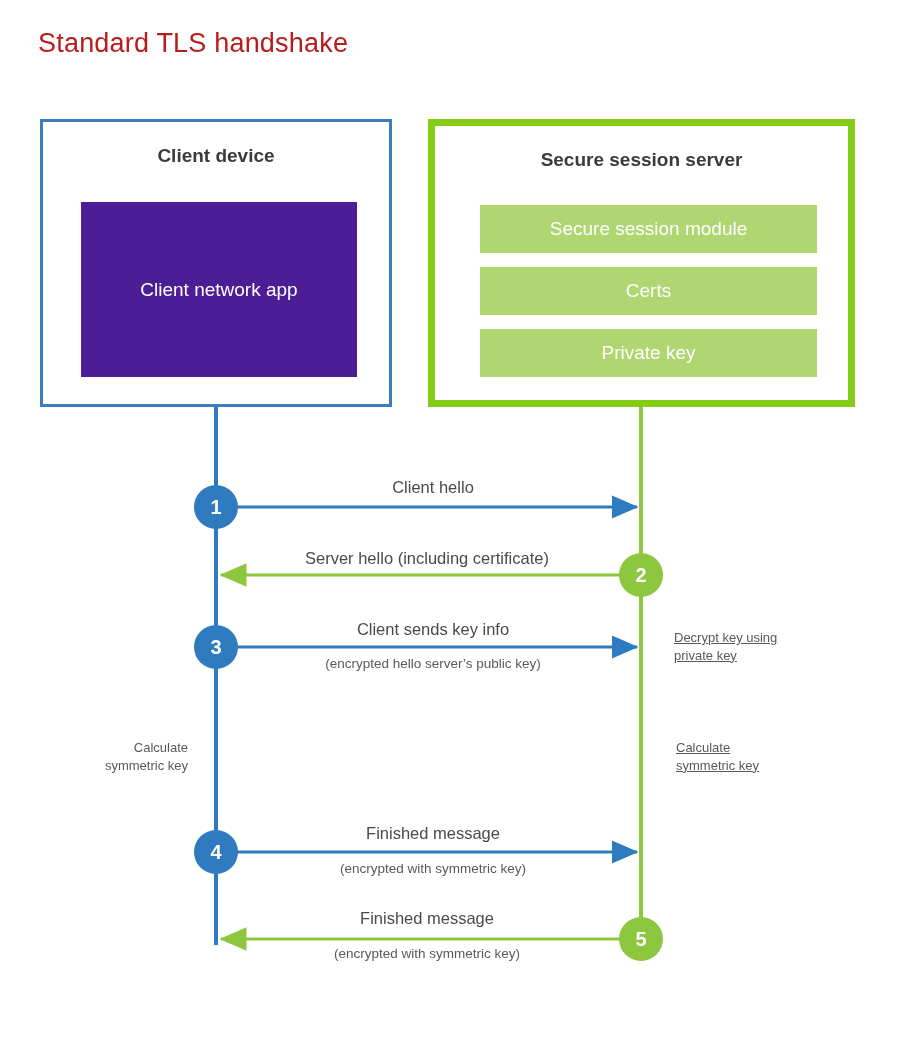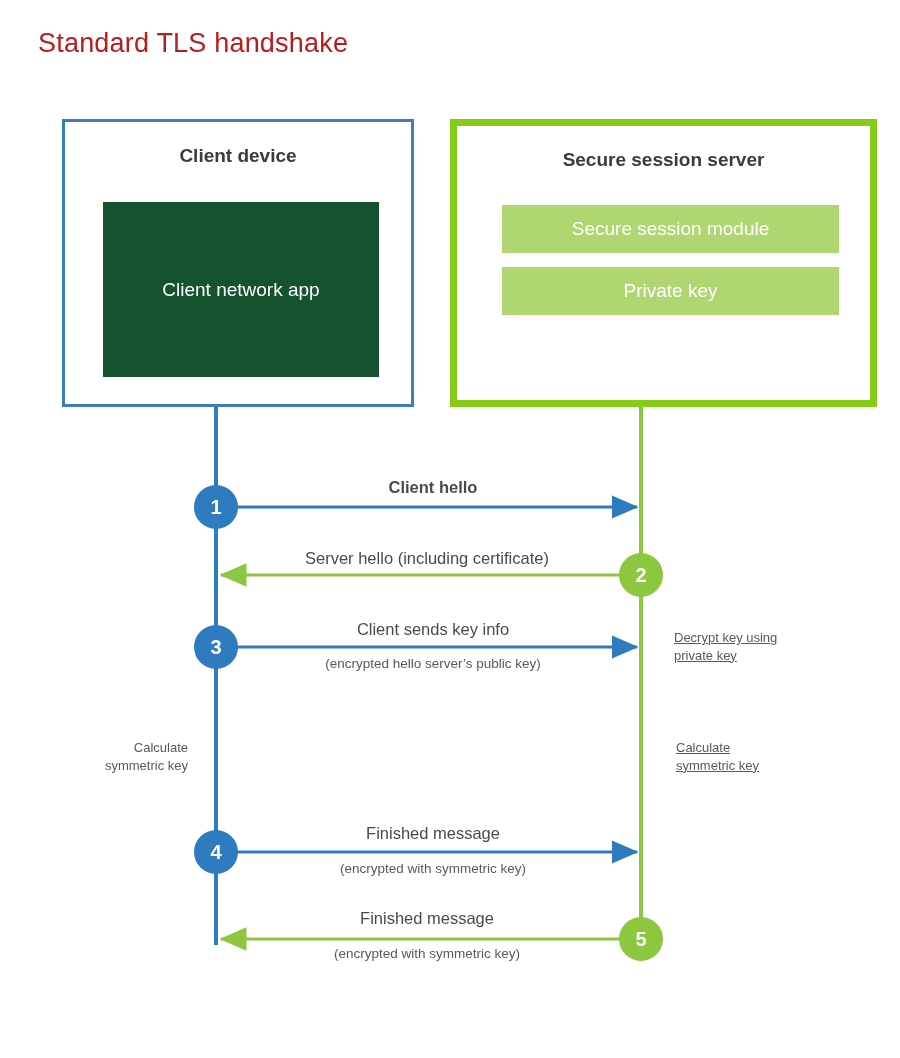--- a/index.html
+++ b/index.html
@@ -29,21 +29,20 @@
     color: #b91c1c;
     letter-spacing: 0.2px;
     white-space: nowrap;
   }
 
   
   .party-box {
     position: absolute;
     background: #ffffff;
     box-sizing: border-box;
-    margin-left: 22px;
   }
   .party-box.client {
     left: 40px;
     top: 119px;
     width: 352px;
     height: 288px;
     border: 3px solid #3b7dbf;
   }
   .party-box.server {
     left: 428px;
@@ -61,21 +60,21 @@
     font-size: 19px;
     font-weight: bold;
     color: #3b3b3b;
   }
   .client-app-block {
     position: absolute;
     left: 38px;
     top: 80px;
     width: 276px;
     height: 175px;
-    background: #14532d;
+    background: #4c1d95;
     color: #ffffff;
     font-size: 19px;
     font-weight: 400;
     display: flex;
     align-items: center;
     justify-content: center;
     text-align: center;
     line-height: 1.35;
     padding: 0 18px;
     box-sizing: border-box;
@@ -173,31 +172,32 @@
 
 <div class="party-box client">
   <div class="party-title">Client device</div>
   <div class="client-app-block">Client network app</div>
 </div>
 
 <div class="party-box server">
   <div class="party-title">Secure session server</div>
   <div class="server-stack">
     <div class="server-item">Secure session module</div>
+    <div class="server-item">Certs</div>
     <div class="server-item">Private key</div>
   </div>
 </div>
 
 <div class="step-circle blue" style="left:194px; top:485px;">1</div>
 <div class="step-circle green" style="left:619px; top:553px;">2</div>
 <div class="step-circle blue" style="left:194px; top:625px;">3</div>
 <div class="step-circle blue" style="left:194px; top:830px;">4</div>
 <div class="step-circle green" style="left:619px; top:917px;">5</div>
 
-<div class="msg-label" style="left:228px; top:478px; width:410px;font-weight:bold;">Client hello</div>
+<div class="msg-label" style="left:228px; top:478px; width:410px;">Client hello</div>
 
 <div class="msg-label" style="left:222px; top:549px; width:410px;">Server hello (including certificate)</div>
 
 <div class="msg-label" style="left:228px; top:620px; width:410px;">Client sends key info</div>
 <div class="msg-sub" style="left:228px; top:656px; width:410px;">(encrypted hello server’s public key)</div>
 
 <div class="msg-label" style="left:228px; top:824px; width:410px;">Finished message</div>
 <div class="msg-sub" style="left:228px; top:861px; width:410px;">(encrypted with symmetric key)</div>
 
 <div class="msg-label" style="left:222px; top:909px; width:410px;">Finished message</div>

